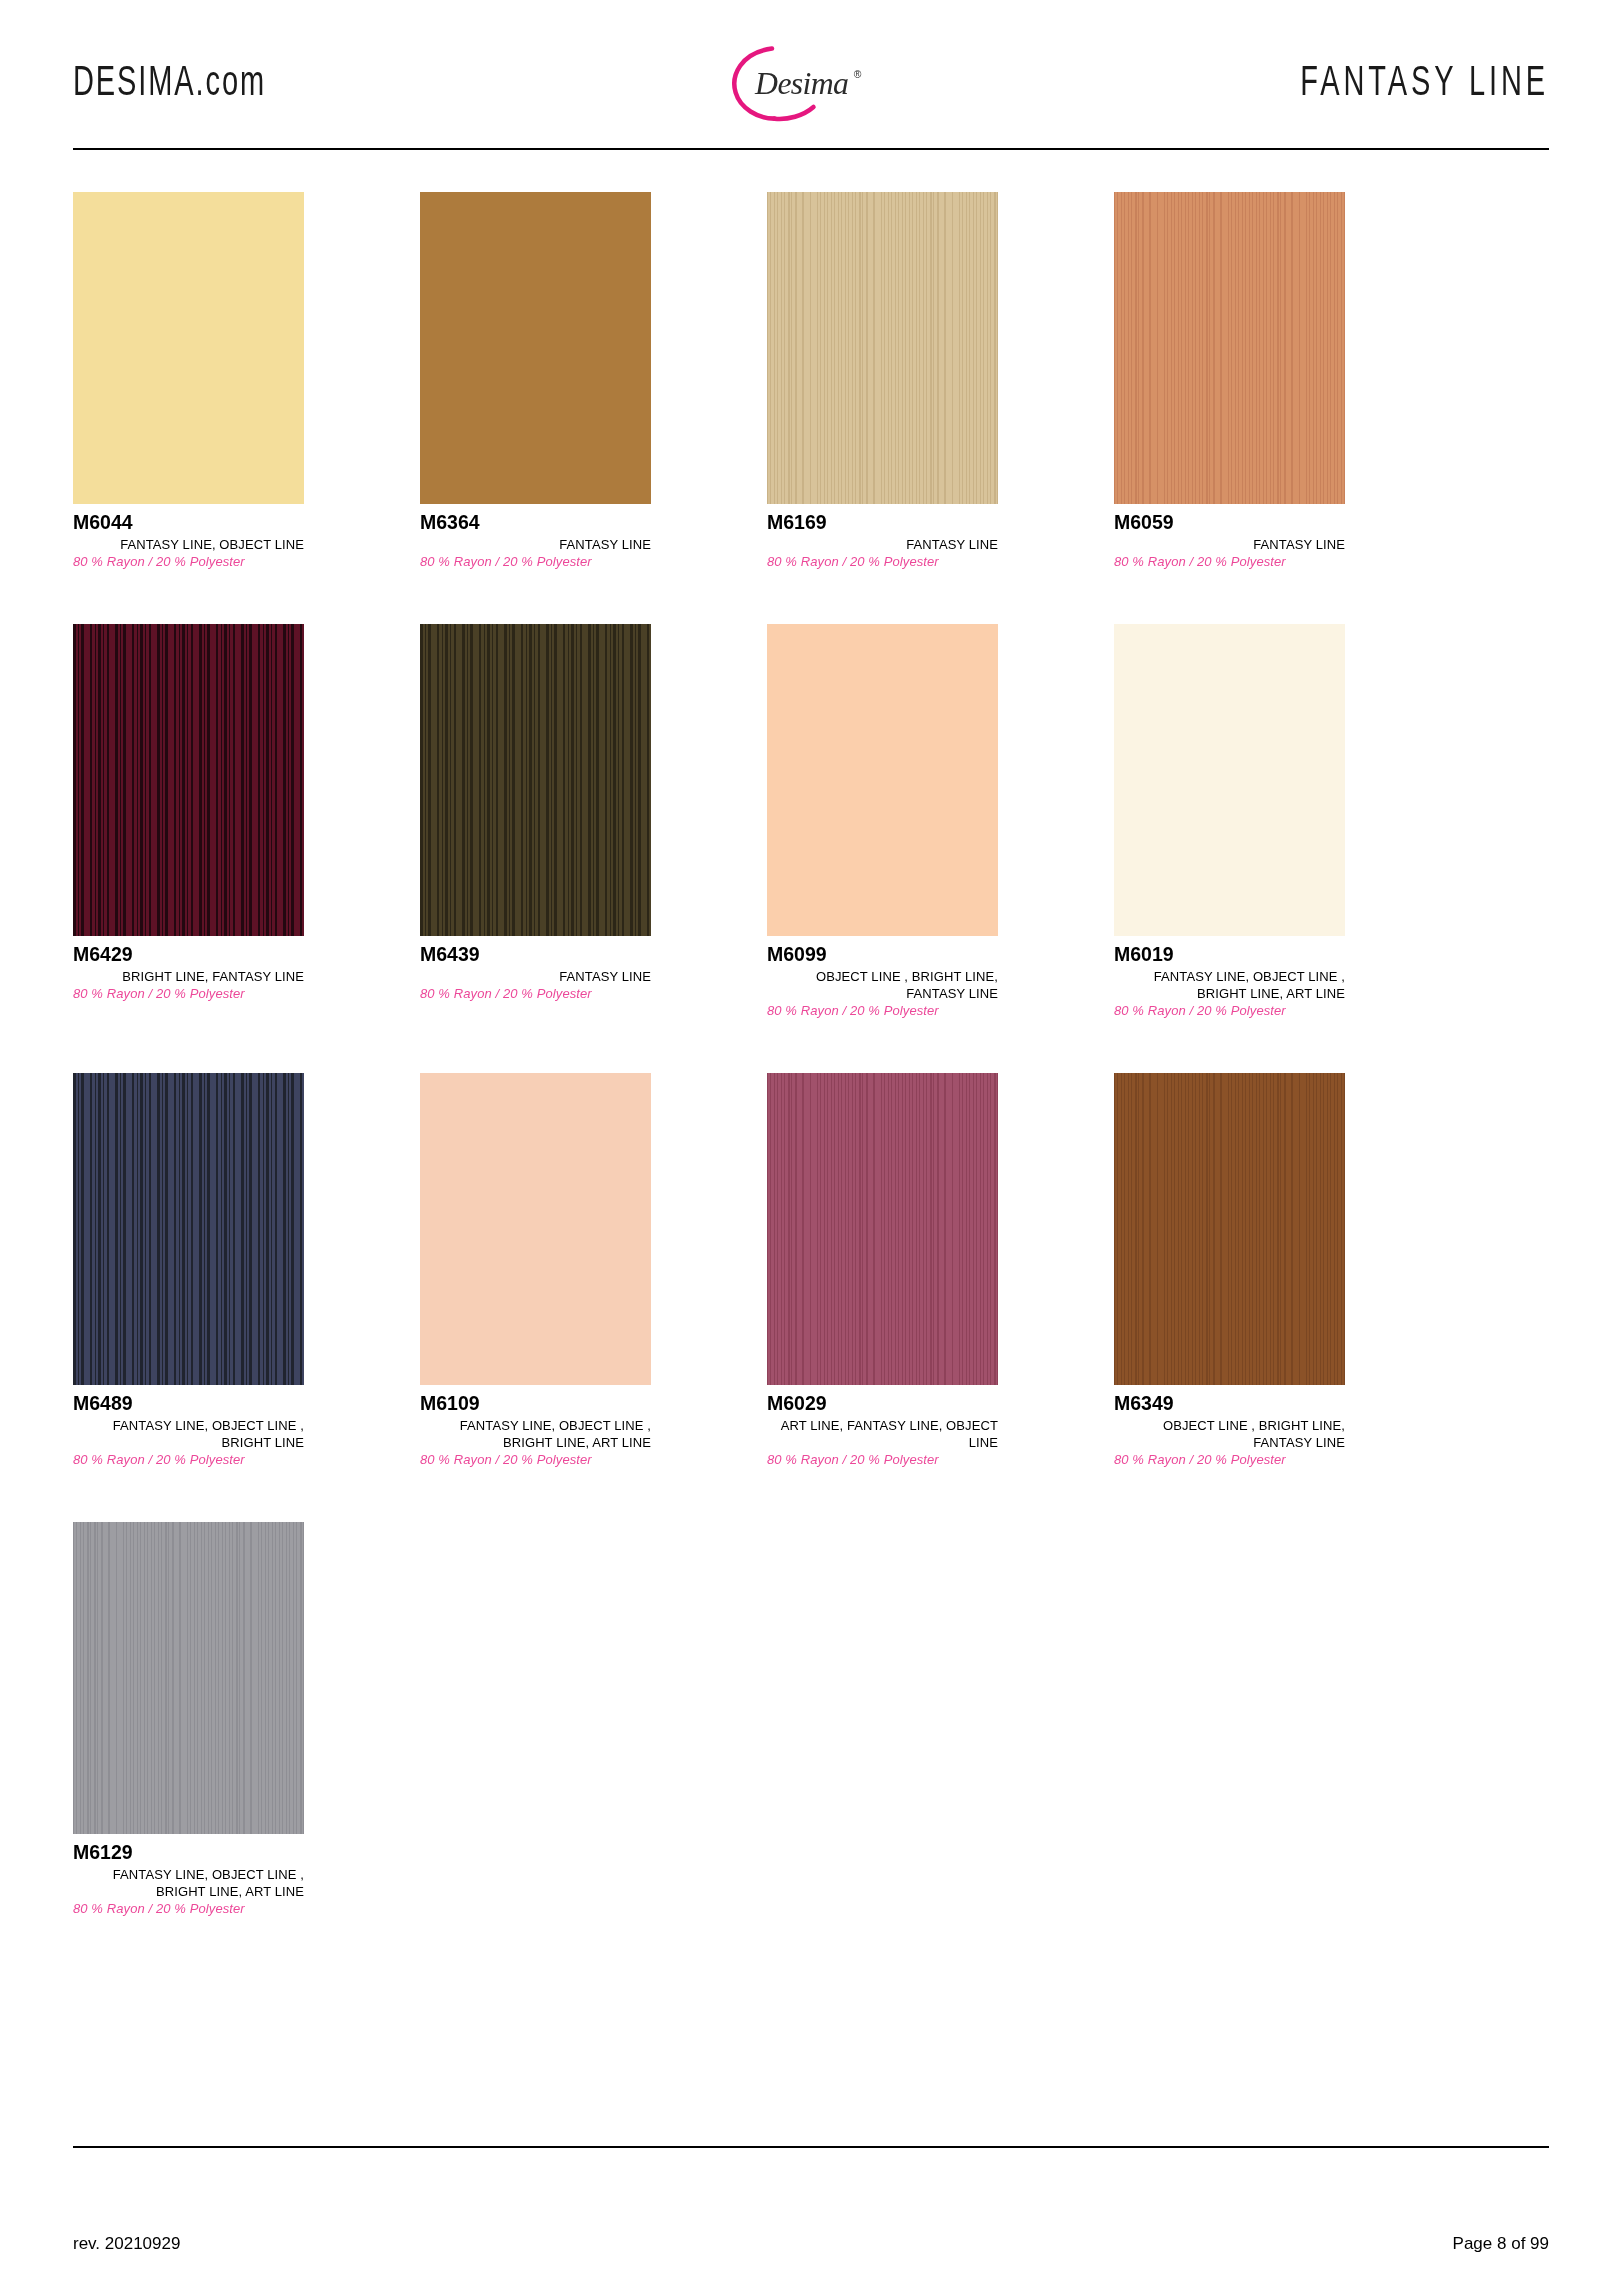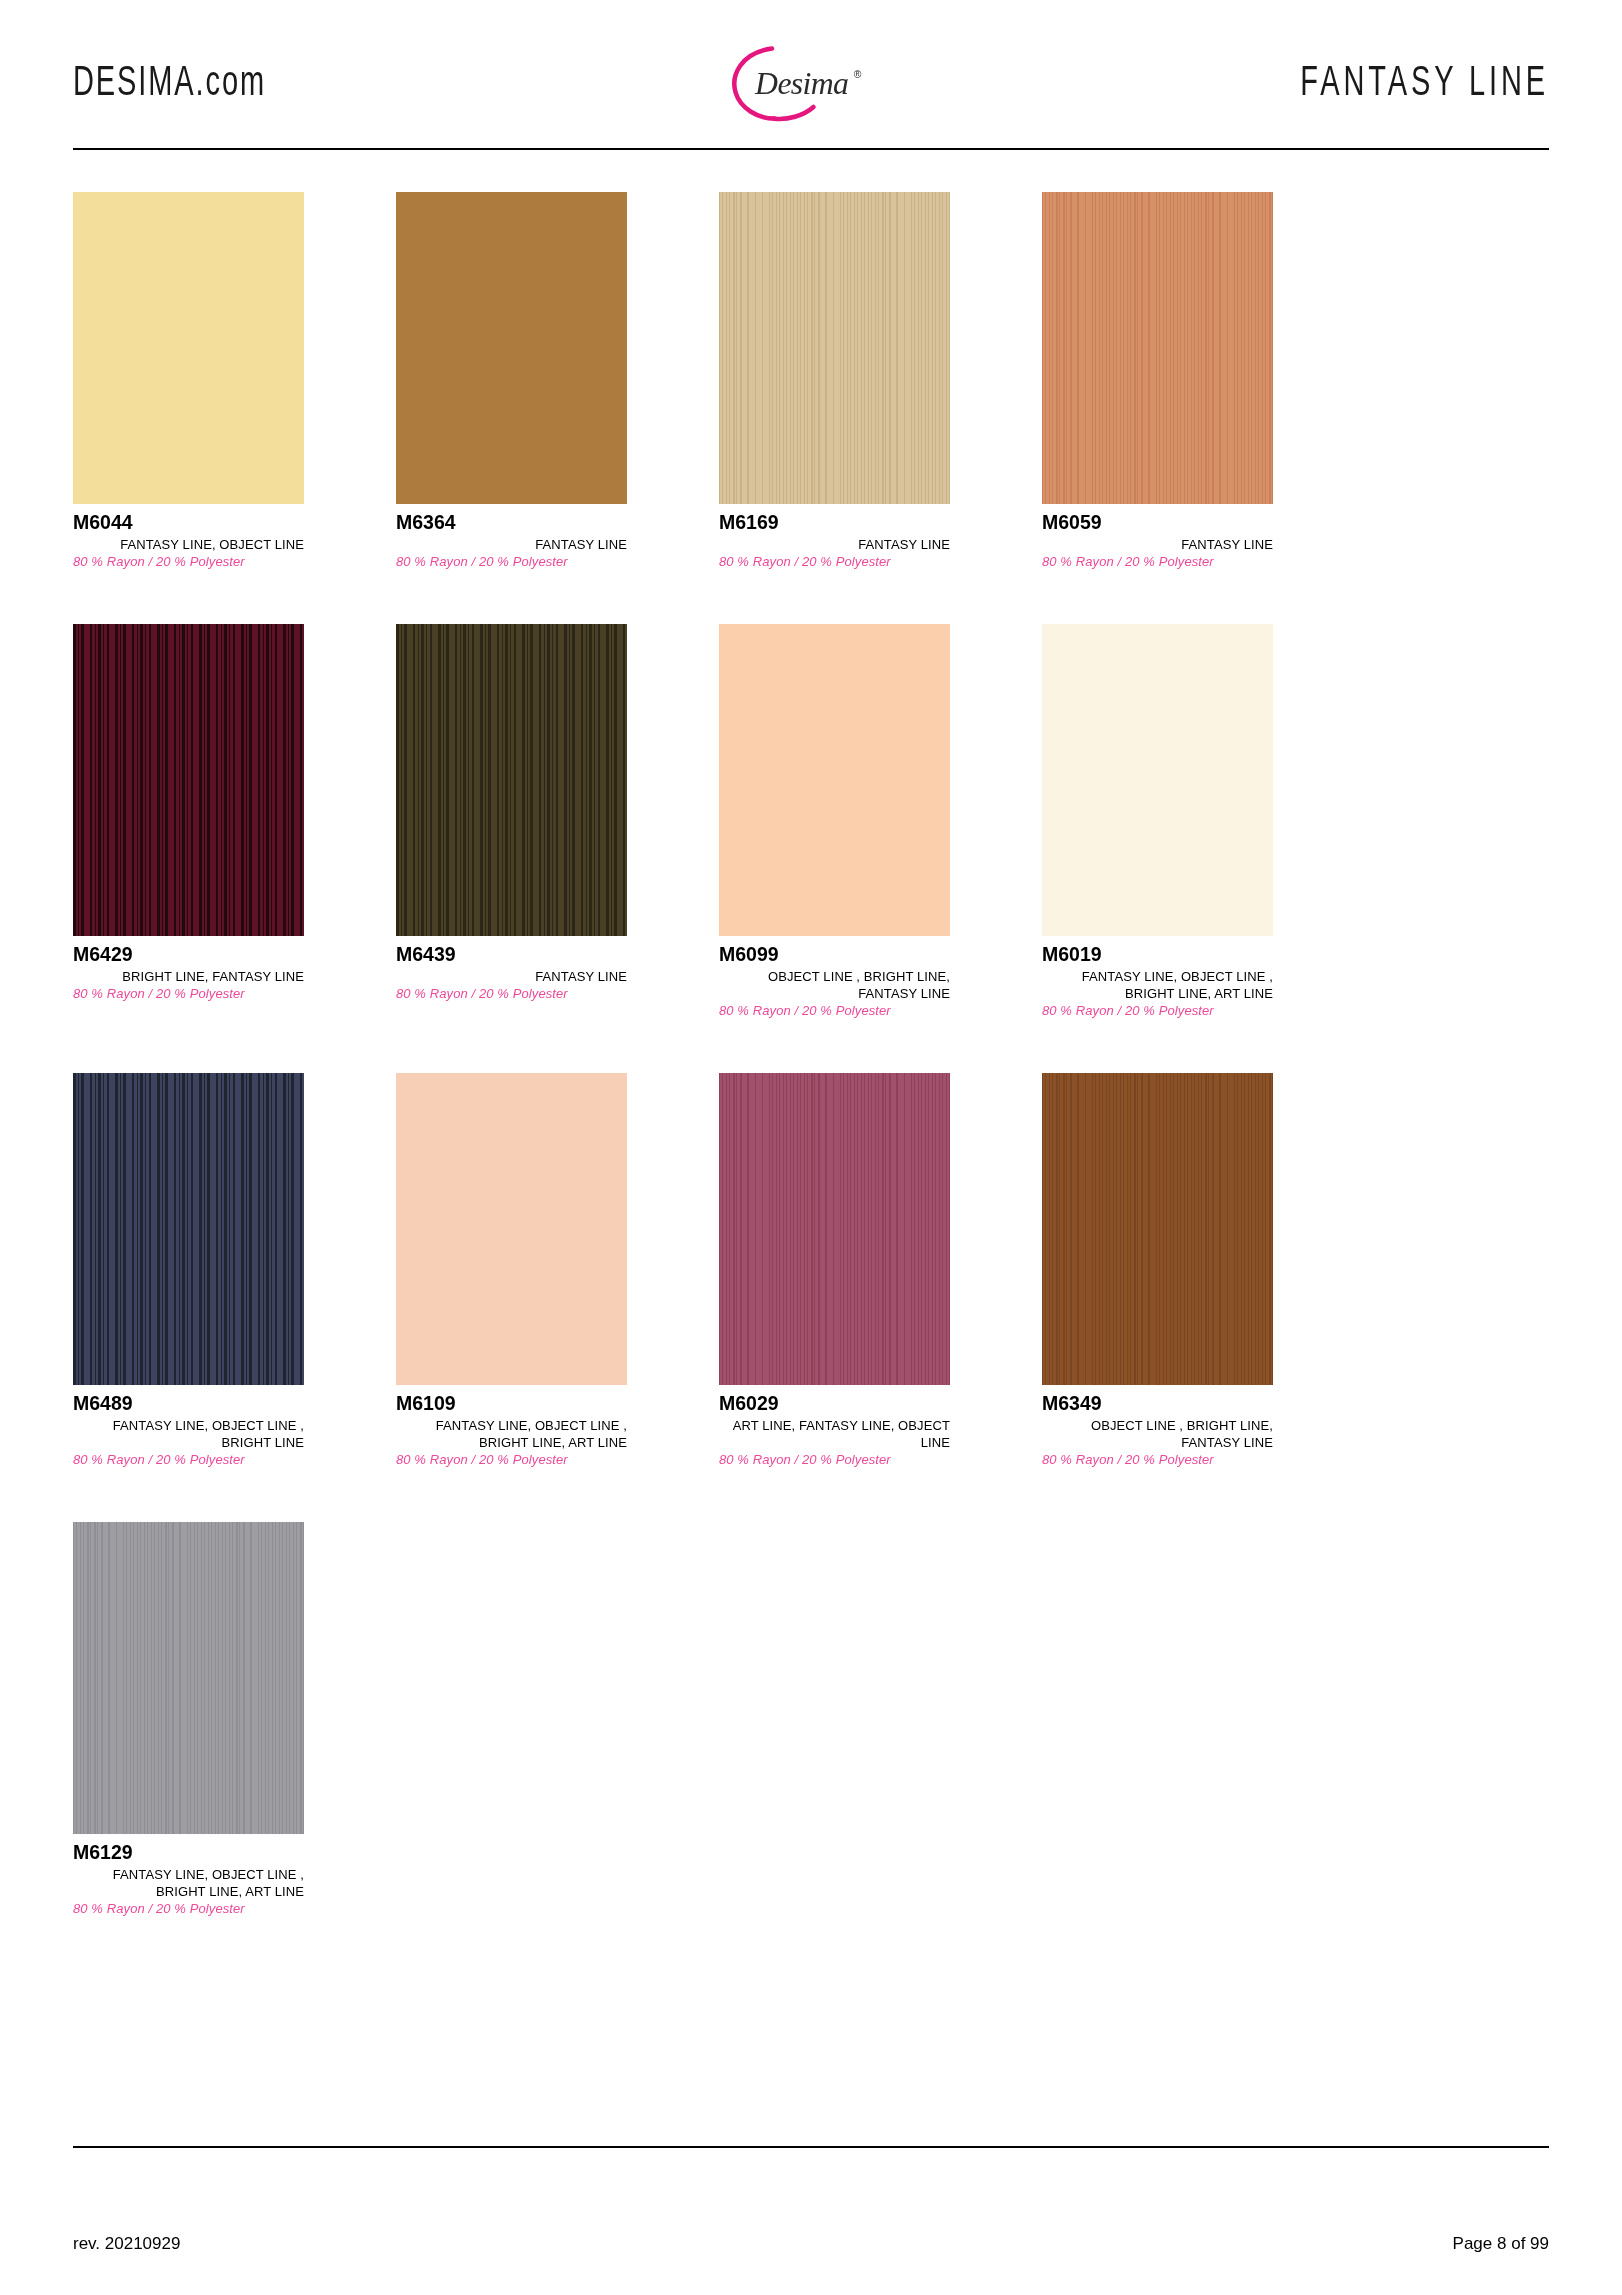--- a/index.html
+++ b/index.html
@@ -70,21 +70,21 @@
     top: 192px;
     width: 1476px;
   }
   .row {
     display: flex;
     gap: 0;
     margin-bottom: 0;
   }
   .cell {
     width: 231px;
-    margin-right: 92px;
+    margin-right: 116px;
   }
   .cell:last-child { margin-right: 2px; }
 
   .swatch {
     width: 231px;
     height: 312px;
     position: relative;
     overflow: hidden;
   }
   .swatch .tex {

